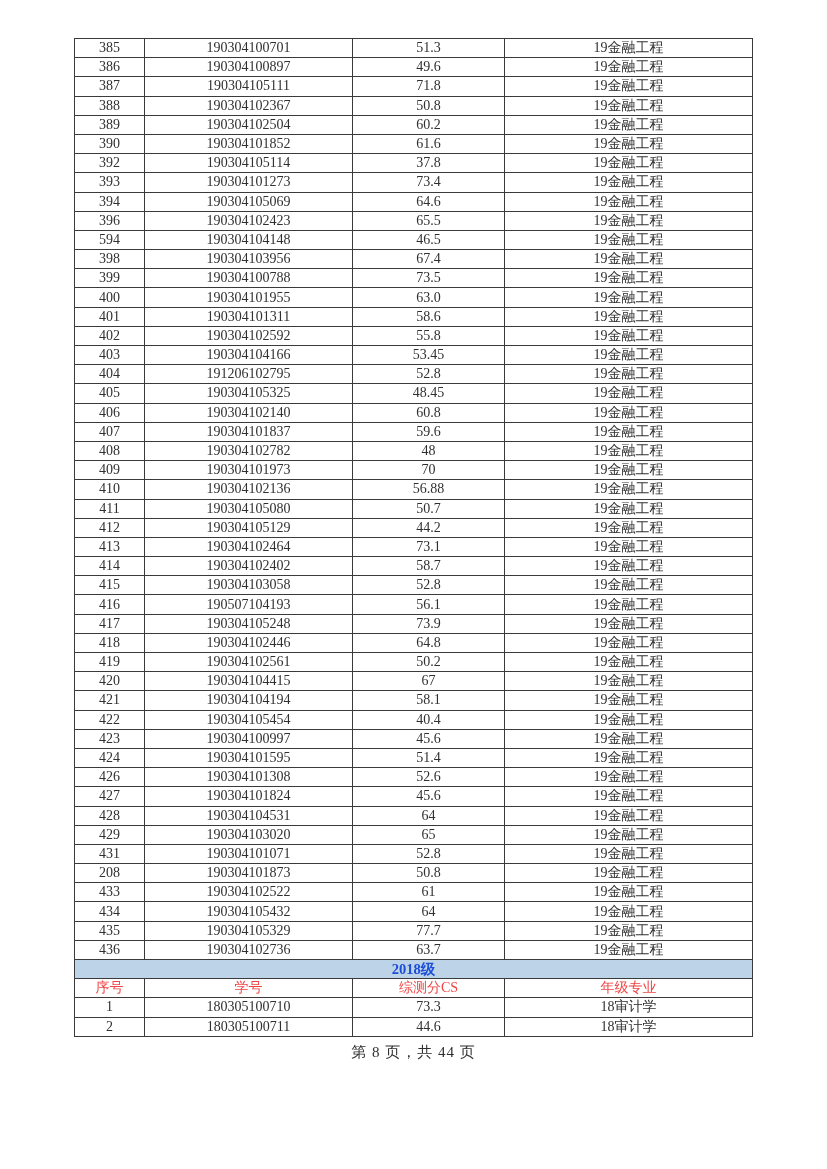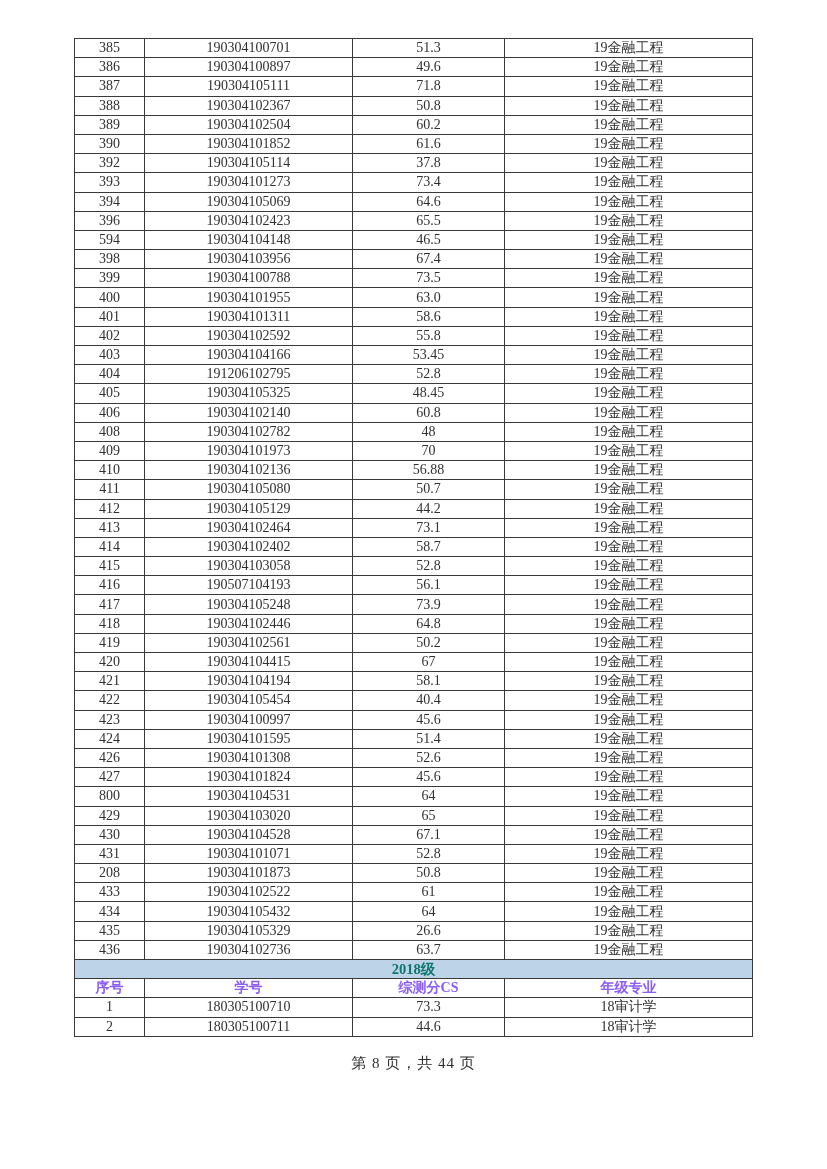--- a/index.html
+++ b/index.html
@@ -32,30 +32,30 @@
     padding: 0;
     text-align: center;
     vertical-align: middle;
     font-size: 14px;
     line-height: 1;
     font-weight: normal;
     overflow: hidden;
     white-space: nowrap;
   }
   table.score-table th {
-    font-weight: bold;
-    color: #8b5cf6;
+    font-weight: normal;
+    color: #ef4444;
   }
   tr.section-row td {
     font-weight: bold;
-    color: #0f766e;
+    color: #1d4ed8;
     font-size: 14.5px;
   }
   .footer {
-    margin-top: 17px;
+    margin-top: 6px;
     text-align: center;
     font-size: 15px;
     color: #2e2e2e;
     letter-spacing: 1px;
   }
 </style>
 </head>
 <body>
 
 <div class="page">
@@ -183,20 +183,26 @@
           <td>48.45</td>
           <td>19金融工程</td>
         </tr>
         <tr>
           <td>406</td>
           <td>190304102140</td>
           <td>60.8</td>
           <td>19金融工程</td>
         </tr>
         <tr>
+          <td>407</td>
+          <td>190304101837</td>
+          <td>59.6</td>
+          <td>19金融工程</td>
+        </tr>
+        <tr>
           <td>408</td>
           <td>190304102782</td>
           <td>48</td>
           <td>19金融工程</td>
         </tr>
         <tr>
           <td>409</td>
           <td>190304101973</td>
           <td>70</td>
           <td>19金融工程</td>
@@ -297,38 +303,32 @@
           <td>52.6</td>
           <td>19金融工程</td>
         </tr>
         <tr>
           <td>427</td>
           <td>190304101824</td>
           <td>45.6</td>
           <td>19金融工程</td>
         </tr>
         <tr>
-          <td>800</td>
+          <td>428</td>
           <td>190304104531</td>
           <td>64</td>
           <td>19金融工程</td>
         </tr>
         <tr>
           <td>429</td>
           <td>190304103020</td>
           <td>65</td>
           <td>19金融工程</td>
         </tr>
         <tr>
-          <td>430</td>
-          <td>190304104528</td>
-          <td>67.1</td>
-          <td>19金融工程</td>
-        </tr>
-        <tr>
           <td>431</td>
           <td>190304101071</td>
           <td>52.8</td>
           <td>19金融工程</td>
         </tr>
         <tr>
           <td>208</td>
           <td>190304101873</td>
           <td>50.8</td>
           <td>19金融工程</td>
@@ -341,21 +341,21 @@
         </tr>
         <tr>
           <td>434</td>
           <td>190304105432</td>
           <td>64</td>
           <td>19金融工程</td>
         </tr>
         <tr>
           <td>435</td>
           <td>190304105329</td>
-          <td>26.6</td>
+          <td>77.7</td>
           <td>19金融工程</td>
         </tr>
         <tr>
           <td>436</td>
           <td>190304102736</td>
           <td>63.7</td>
           <td>19金融工程</td>
         </tr>
       </tbody>
 

